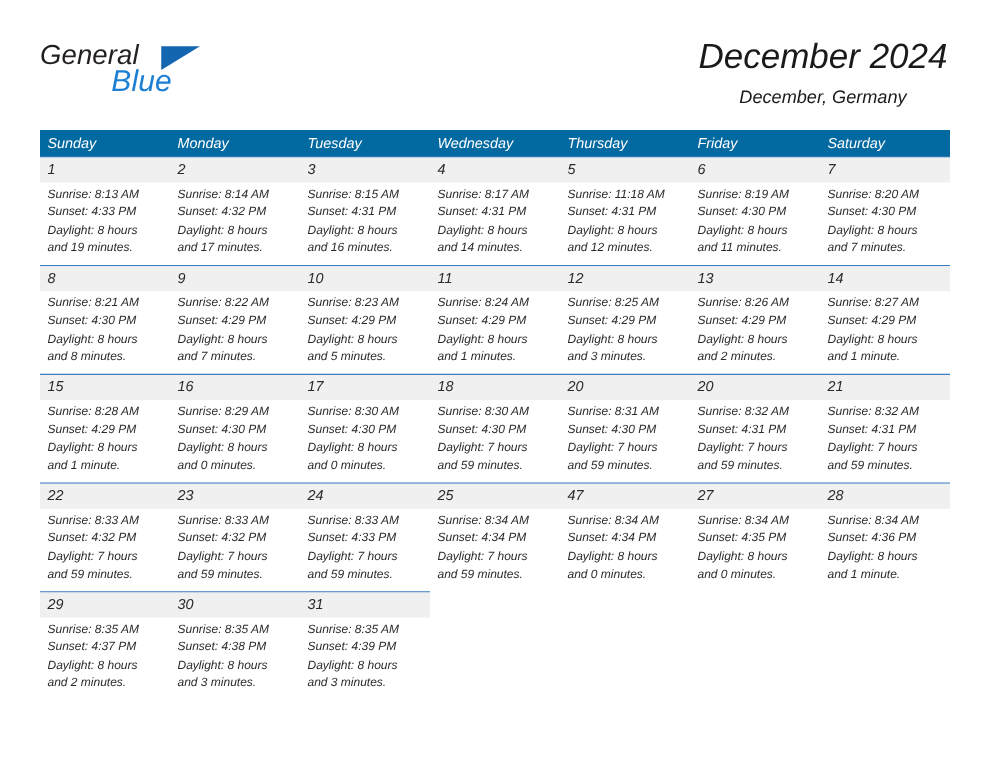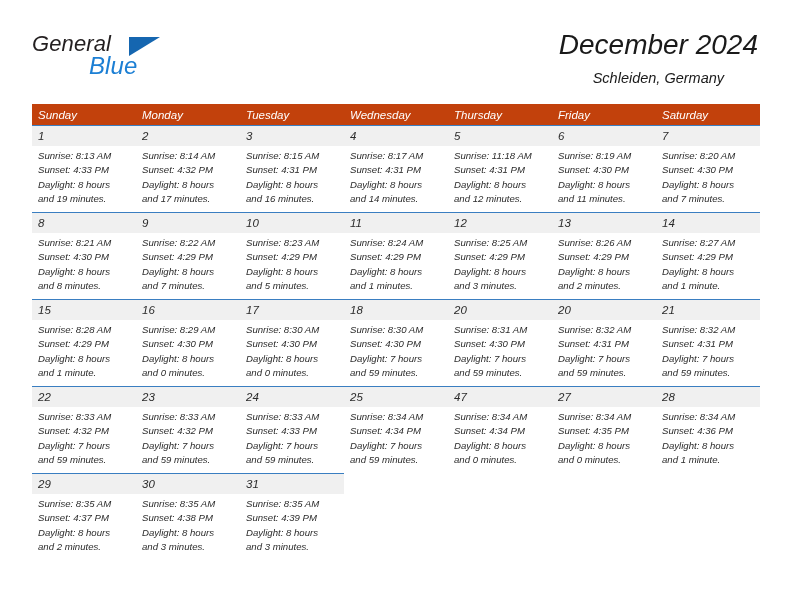--- a/index.html
+++ b/index.html
@@ -90,21 +90,21 @@
   
   .calendar {
     position: absolute;
     left: 32px;
     top: 104px;
     width: 728px;
     border-collapse: collapse;
     table-layout: fixed;
   }
   .calendar th {
-    background: #c2410c;
+    background: #0369a1;
     color: #ffffff;
     font-size: 11.5px;
     font-weight: normal;
     text-align: left;
     padding: 4px 0 4px 6px;
     height: 13px;
     border: none;
   }
   .calendar td {
     vertical-align: top;
@@ -151,21 +151,21 @@
   <div class="top-bar">
 
     <div class="brand">
       <span class="brand-general">General</span>
       <span class="brand-triangle"></span>
       <span class="brand-blue">Blue</span>
     </div>
 
     <div class="title-block">
       <h1 class="cal-title">December 2024</h1>
-      <p class="cal-subtitle">Schleiden, Germany</p>
+      <p class="cal-subtitle">December, Germany</p>
     </div>
 
   </div>
 
   <table class="calendar">
     <thead>
       <tr>
         <th>Sunday</th>
         <th>Monday</th>
         <th>Tuesday</th>

